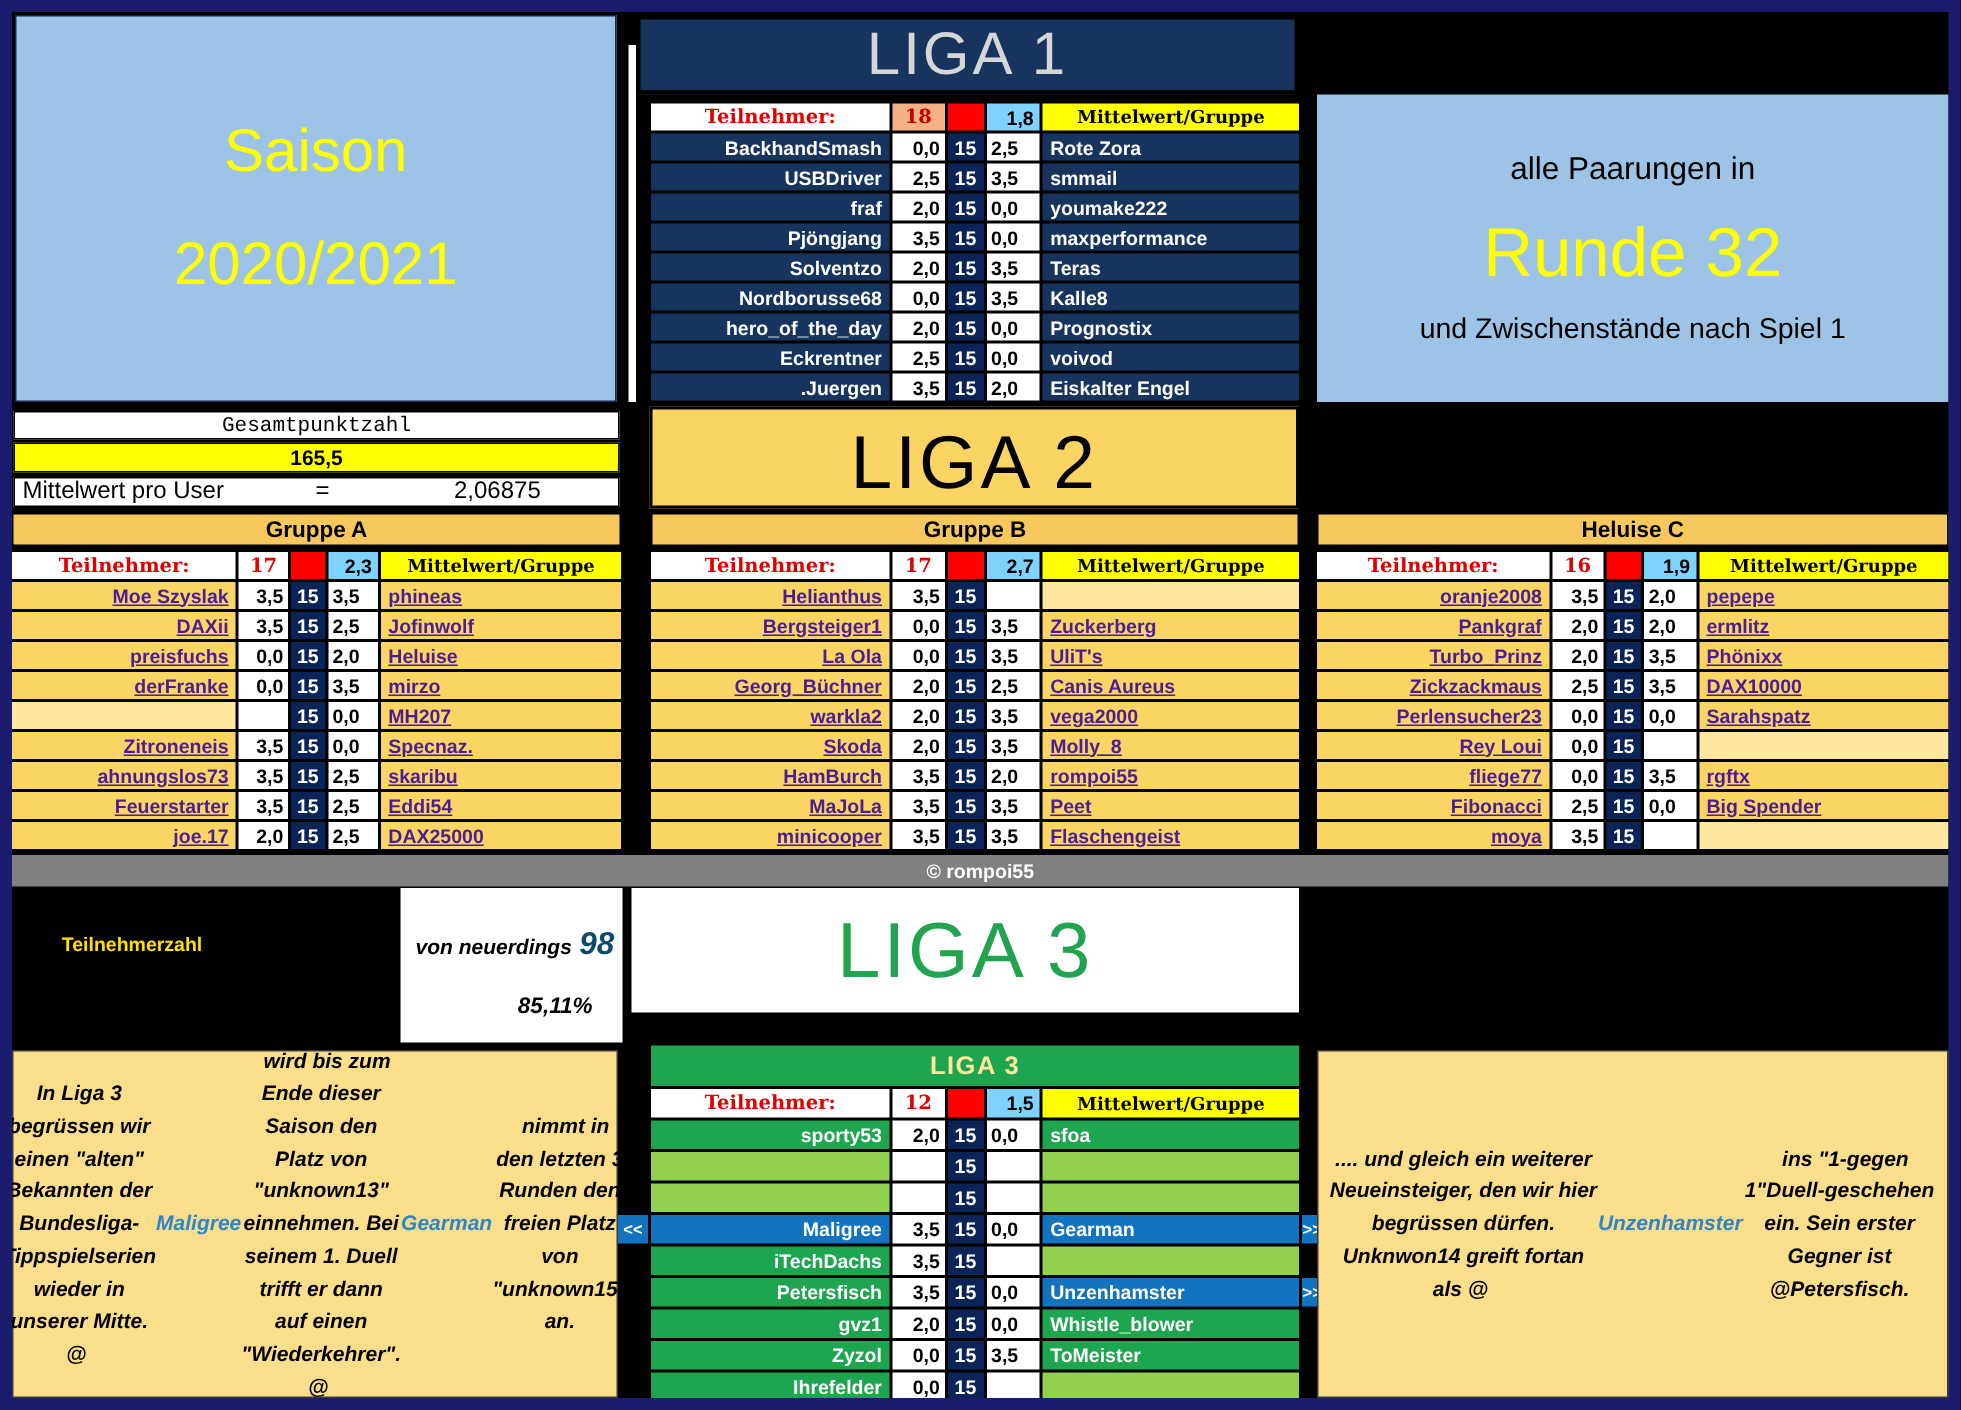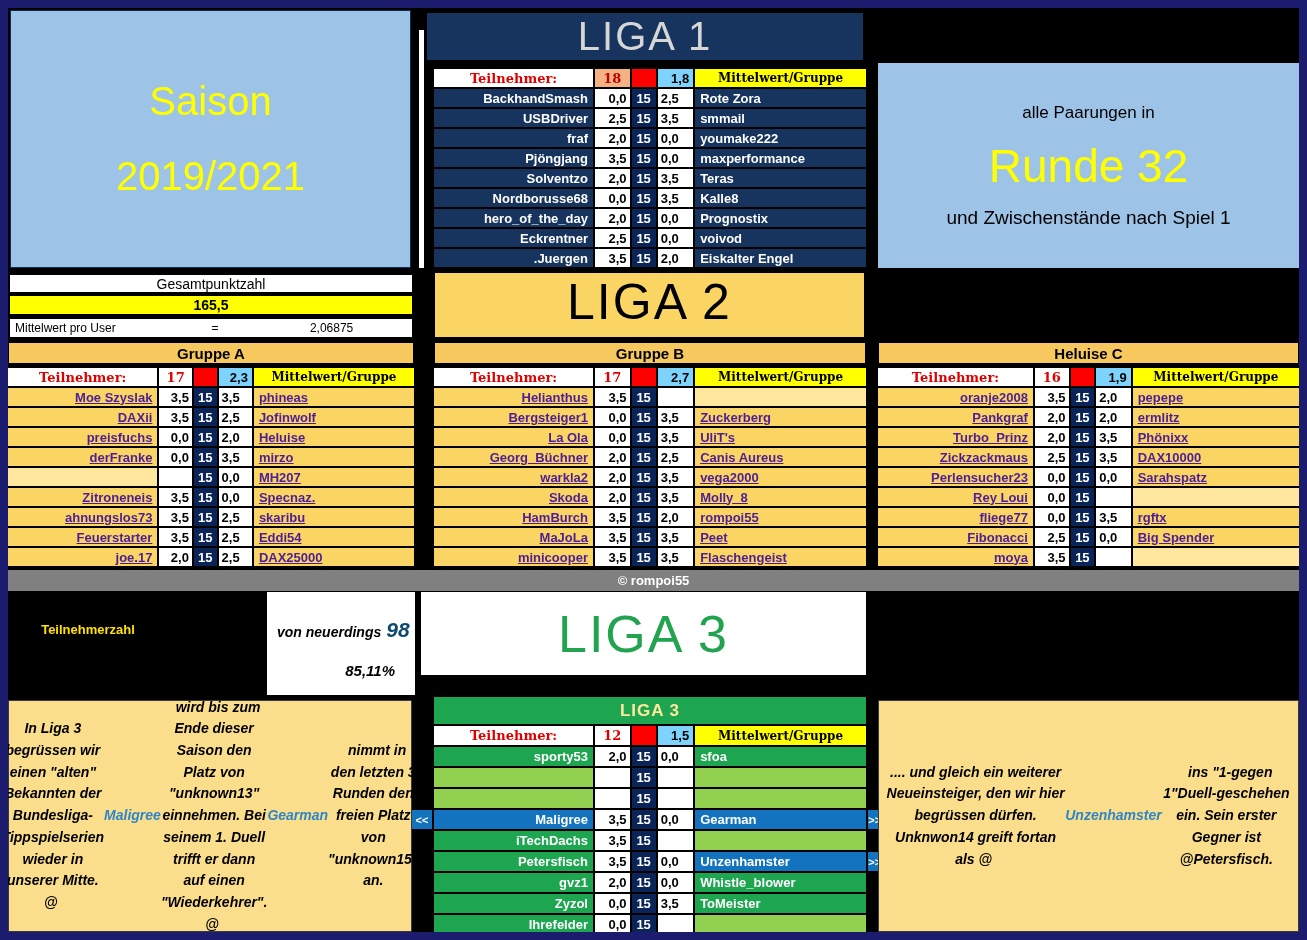--- a/index.html
+++ b/index.html
@@ -10,37 +10,37 @@
 
   
   #saison{left:10px;top:10px;width:401px;height:258px;background:#9DC3E6;border:1px solid #122a52;
           display:flex;flex-direction:column;align-items:center;justify-content:center;gap:30px;}
   #saison .big{font-size:40px;color:#FFFF00;}
   #colstrip{left:419px;top:30px;width:5px;height:238px;background:#fff;}
   #liga1-banner{left:424px;top:10px;width:442px;height:53px;background:#17345E;border:3px solid #000;
           display:flex;align-items:center;justify-content:center;color:#D6D6D6;font-size:40px;letter-spacing:2px;}
   #runde{left:878px;top:63px;width:421px;height:205px;background:#9DC3E6;
           display:flex;flex-direction:column;align-items:center;justify-content:center;}
-  #runde .l1{font-size:17px;}
+  #runde .l1{font-size:21px;}
   #runde .l2{font-size:46px;color:#FFFF00;margin:16px 0 14px;}
   #runde .l3{font-size:19px;}
 
   
   #gesamt-label{left:9px;top:274px;width:404px;height:19px;background:#fff;border:1px solid #000;
-          display:flex;align-items:center;justify-content:center;font-size:14px;}
+          display:flex;align-items:center;justify-content:center;font-size:14px;font-family:Liberation Mono, monospace;}
   #gesamt-value{left:9px;top:295px;width:404px;height:20px;background:#FFFF00;border:1px solid #000;
           display:flex;align-items:center;justify-content:center;font-weight:bold;font-size:14px;}
   #mittelwert-row{left:9px;top:318px;width:404px;height:20px;background:#fff;border:1px solid #000;
-          display:grid;grid-template-columns:42% 18% 40%;align-items:center;font-size:12px;}
+          display:grid;grid-template-columns:42% 18% 40%;align-items:center;font-size:16px;}
   #mittelwert-row .lab{padding-left:5px;}
   #mittelwert-row .eq,#mittelwert-row .val{text-align:center;}
 
   
   #liga2-banner{left:433px;top:271px;width:433px;height:68px;background:#FAD564;border:2px solid #000;
-          display:flex;align-items:flex-start;justify-content:center;font-size:50px;letter-spacing:2px;}
+          display:flex;align-items:flex-end;justify-content:center;font-size:50px;letter-spacing:2px;}
   .ghead{top:342px;height:22px;background:#F7C85E;border:1px solid #000;
           display:flex;align-items:center;justify-content:center;font-weight:bold;font-size:15px;}
   #ghead-a{left:8px;width:406px;} #ghead-b{left:434px;width:432px;} #ghead-c{left:878px;width:421px;}
 
   
   #liga1-table{left:434px;top:69px;width:432px;}
   .dtable{top:368px;}
   #table-a{left:8px;width:406px;} #table-b{left:434px;width:432px;} #table-c{left:878px;width:421px;}
   #liga3-table{left:434px;top:697px;width:432px;}
   .trow{display:grid;grid-template-columns:36.8% 8% 5.6% 8.2% auto;gap:2px;height:18px;margin-bottom:2px;position:relative;}
@@ -93,21 +93,21 @@
   #note-right{left:878px;top:700px;width:421px;height:232px;}
   .note .blue{color:#2E86C8;}
 </style>
 </head>
 <body>
 
 <div class="page">
 
   <div id="saison">
     <div class="big">Saison</div>
-    <div class="big">2019/2021</div>
+    <div class="big">2020/2021</div>
   </div>
 
   <div id="colstrip"></div>
 
   <div id="liga1-banner">
     <span>LIGA 1</span>
   </div>
 
   <div id="liga1-table">
       <div class="trow hrow">

